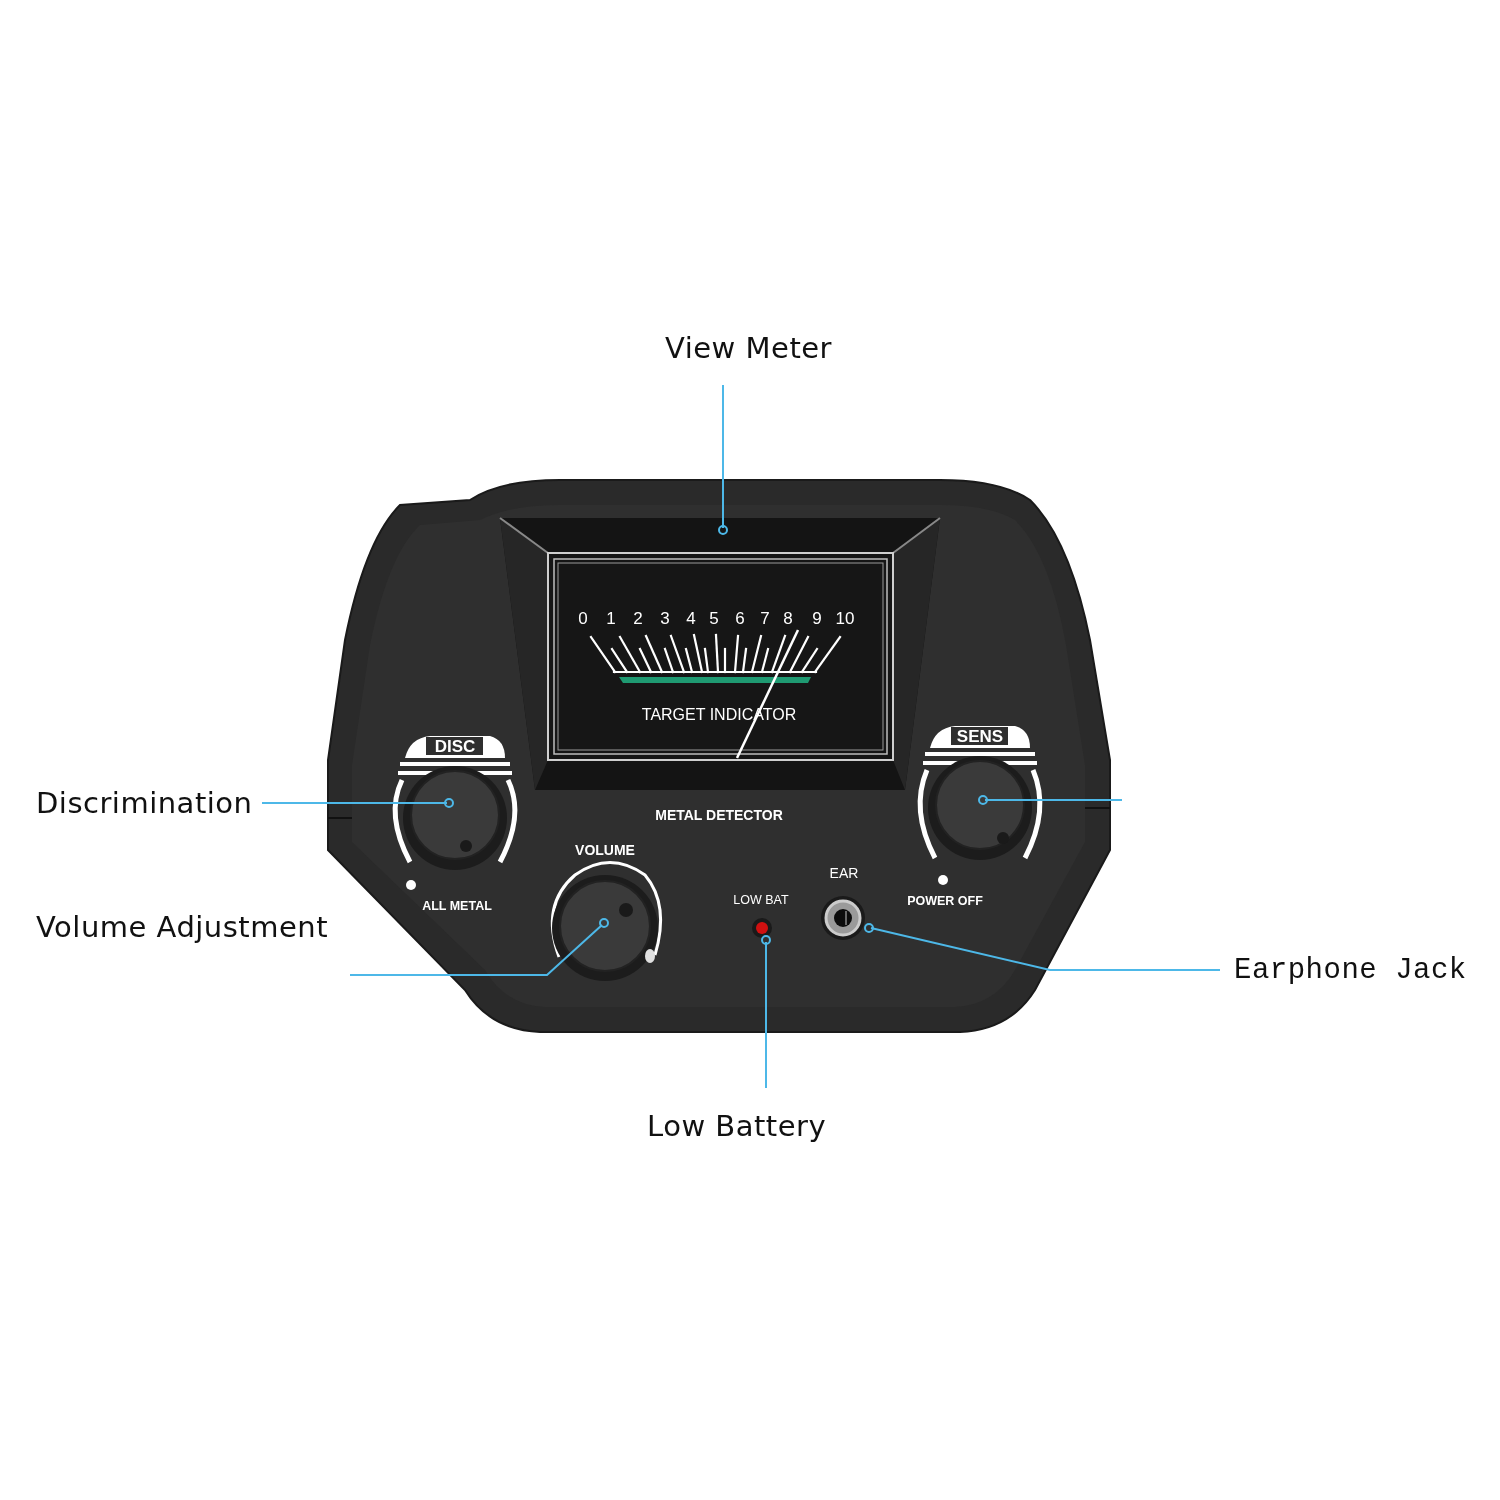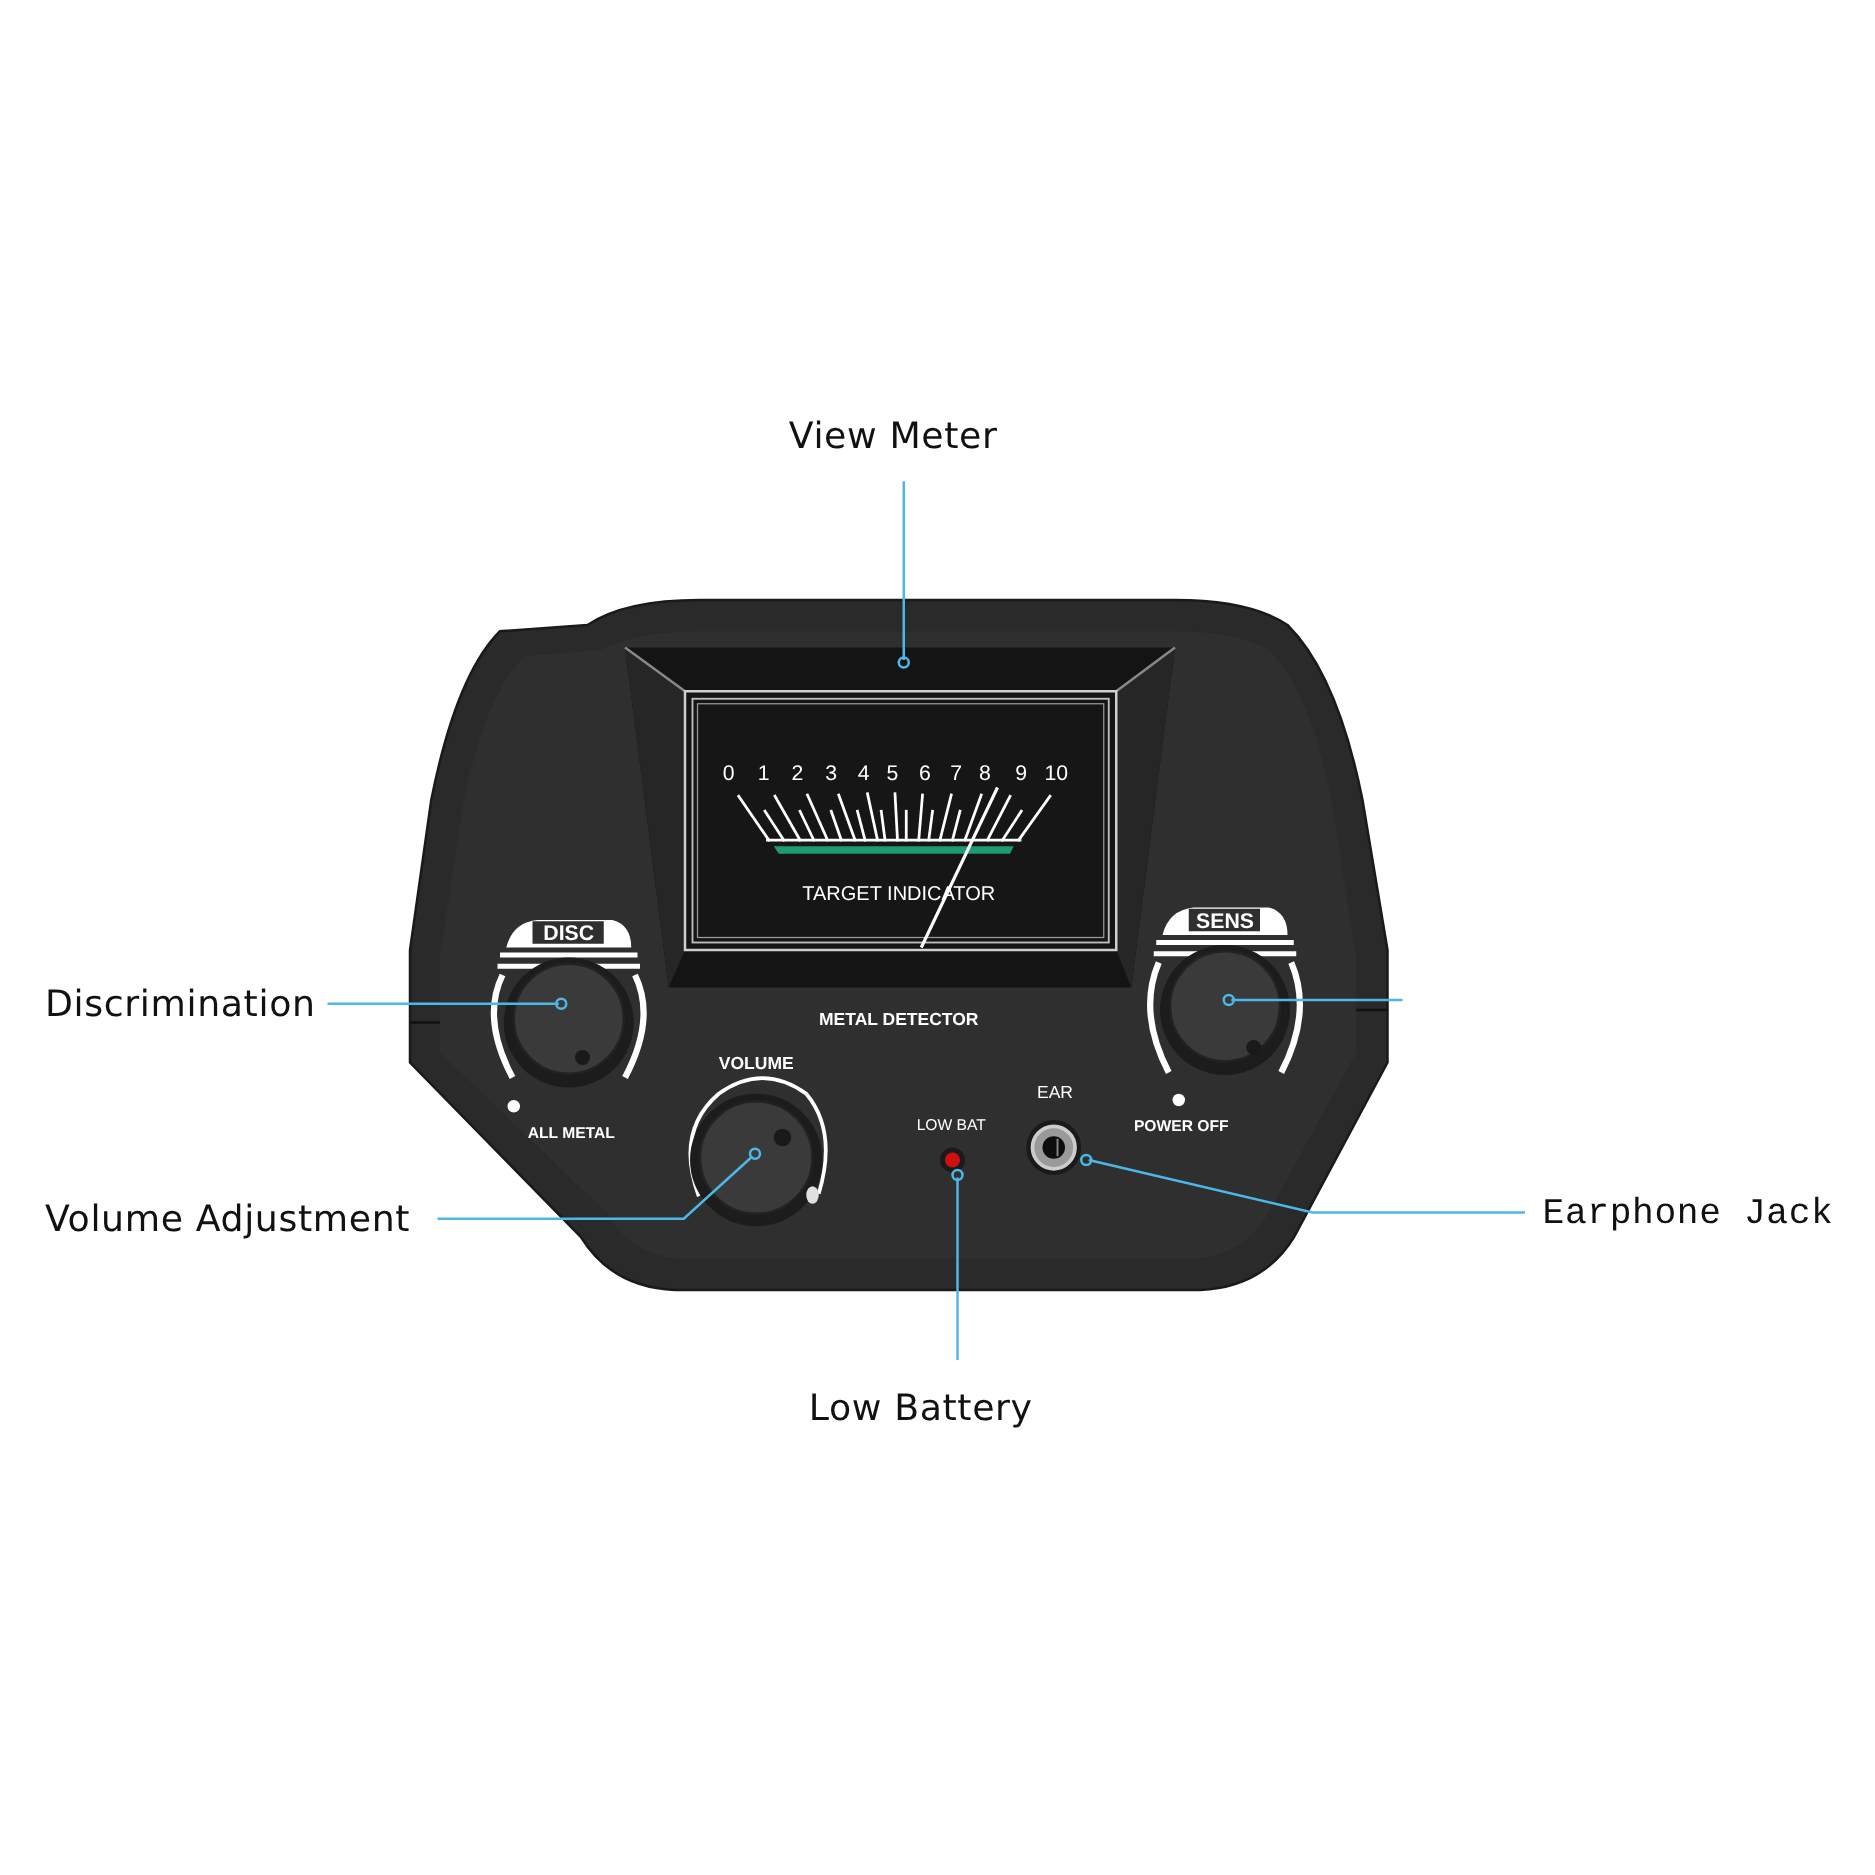--- a/index.html
+++ b/index.html
@@ -139,19 +139,19 @@
       <circle cx="983" cy="800" r="4"></circle>
       <polyline points="350,975 547,975 602,925"></polyline>
       <circle cx="604" cy="923" r="4"></circle>
       <line x1="766" y1="942" x2="766" y2="1088"></line>
       <circle cx="766" cy="940" r="4"></circle>
       <polyline points="871,928 1050,970 1220,970"></polyline>
       <circle cx="869" cy="928" r="4"></circle>
     </g>
   </svg>
 
-  <div class="callout-label" style="left:631px; top:334px;text-align:center;">View Meter</div>
+  <div class="callout-label" style="left:665px; top:334px;text-align:center;">View Meter</div>
   <div class="callout-label" style="left:36px; top:789px;">Discrimination</div>
-  <div class="callout-label" style="left:36px; top:961px;text-align:right;">Volume Adjustment</div>
+  <div class="callout-label" style="left:36px; top:913px;text-align:right;">Volume Adjustment</div>
   <div class="callout-label" style="left:1234px; top:956px;font-family:Liberation Mono, monospace;">Earphone Jack</div>
   <div class="callout-label" style="left:647px; top:1112px;">Low Battery</div>
 
 </div>
 
 </body></html>

